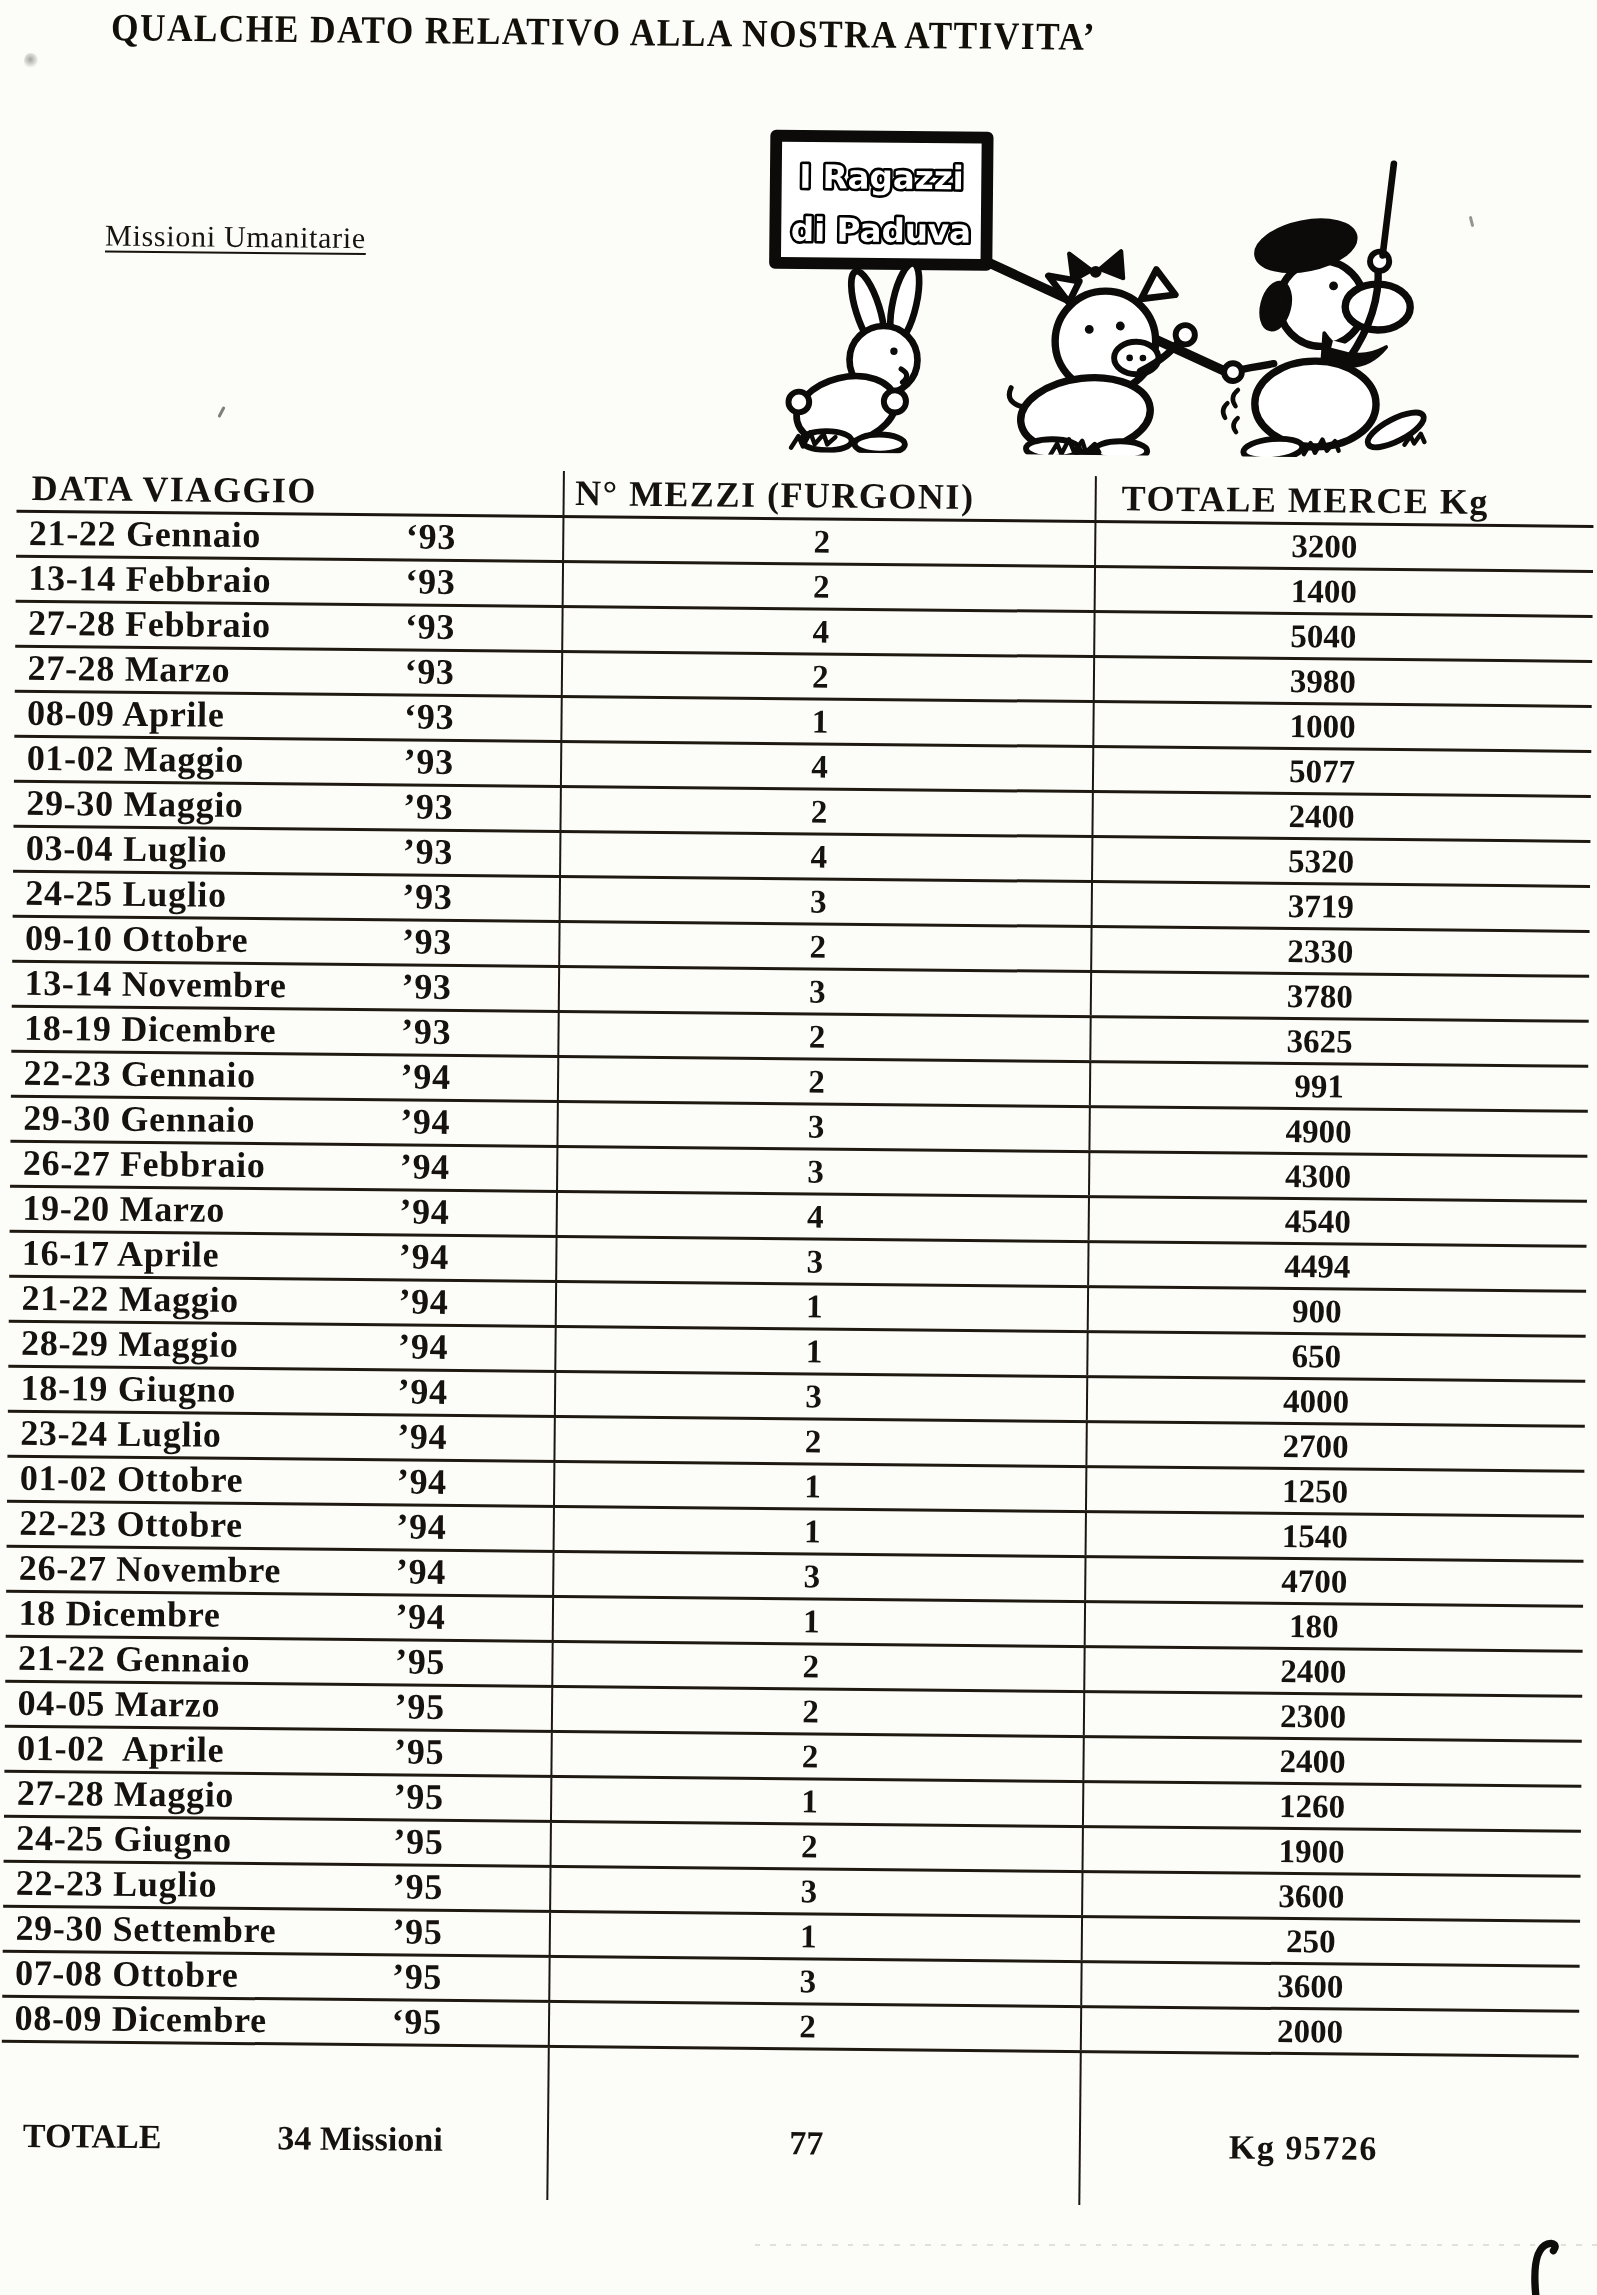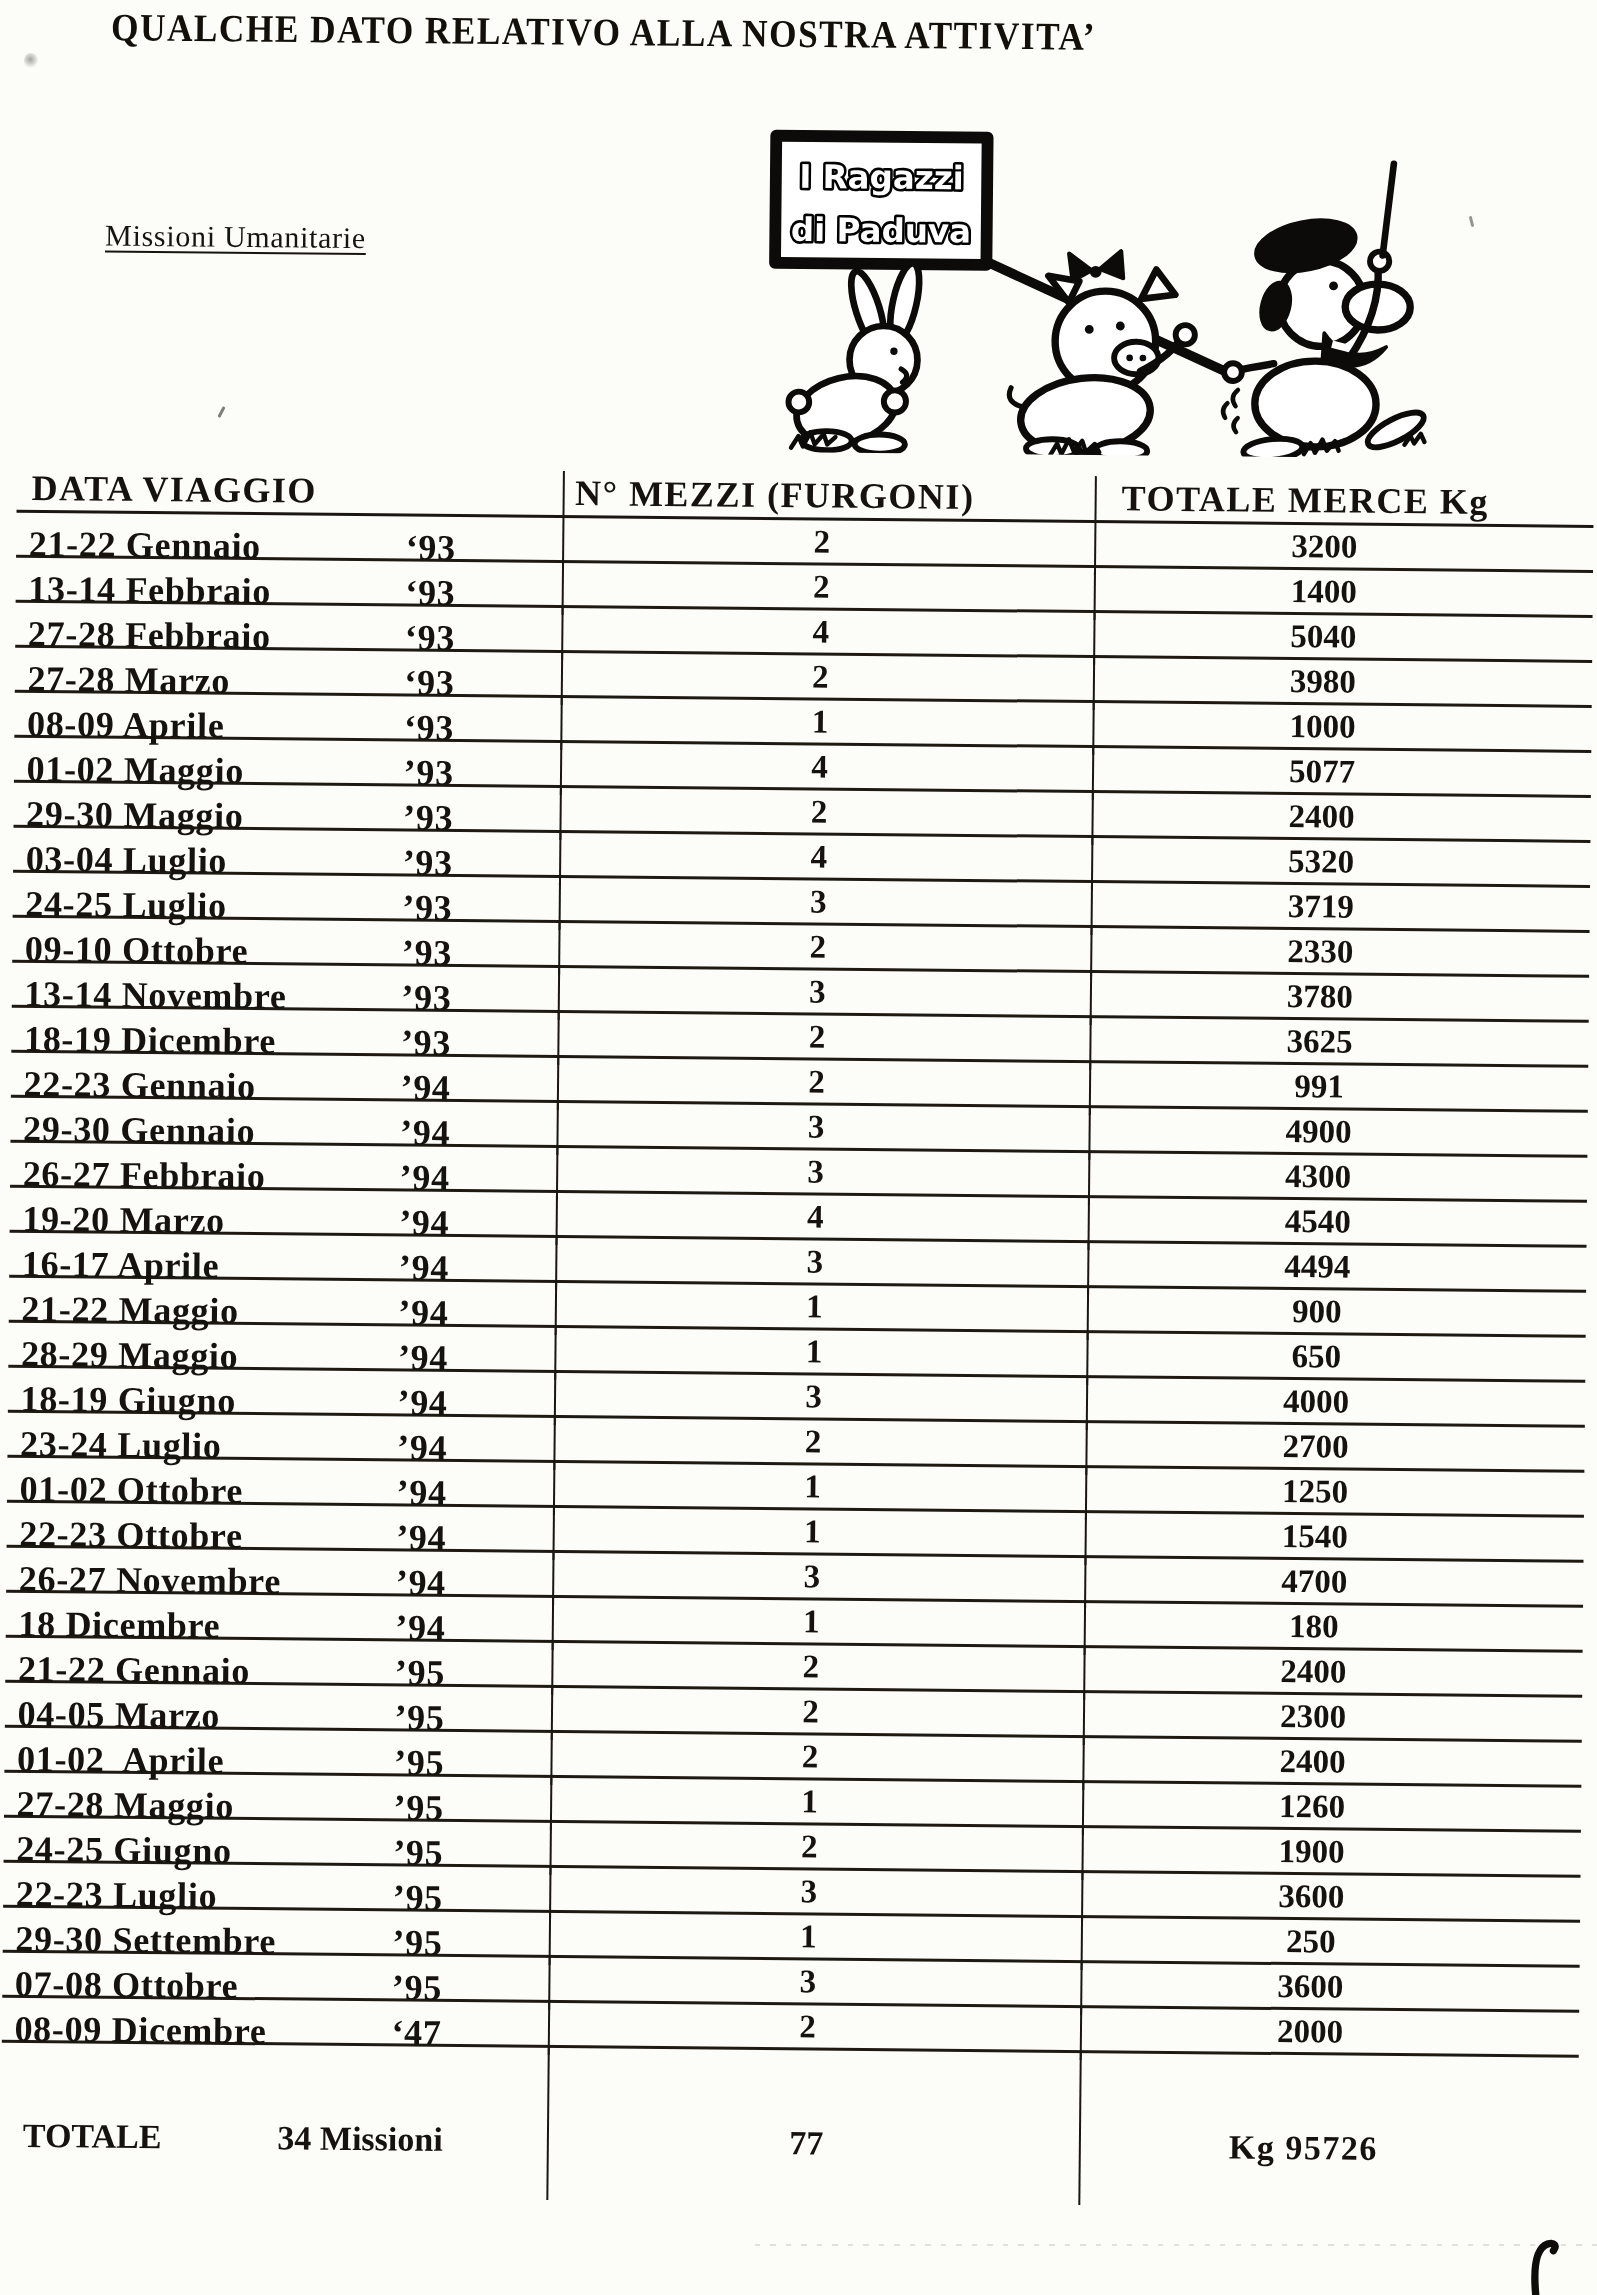--- a/index.html
+++ b/index.html
@@ -31,21 +31,21 @@
   .thead .cell{font-size:36px;font-weight:700;letter-spacing:1.5px;line-height:44px;white-space:nowrap;}
   .cell{box-sizing:border-box;overflow:visible;}
   .c2{border-left:2.2px solid #1b1710;}
   .c3{border-left:2.2px solid #1b1710;}
   .thead .c1{padding-left:15px;}
   .thead .c2{padding-left:10.4px;}
   .thead .c3{padding-left:25px;}
   .trow{height:45px;border-bottom:3px solid #1e1a12;}
   .trow .c1{padding-left:12.6px;font-size:36px;font-weight:700;letter-spacing:0.7px;line-height:41px;white-space:nowrap;}
   .d-range{display:inline-block;min-width:377px;white-space:pre;}
-  .d-year{display:inline-block;margin-top:11px;}
+  .d-year{display:inline-block;}
   .num{font-size:33px;font-weight:700;line-height:42px;text-align:center;}
   .trow .c2{padding-right:15px;}
   .trow .c3{padding-right:41px;}
   .trow-total{height:152px;}
   .trow-total .cell{padding-top:74px;font-size:34px;font-weight:700;}
   .trow-total .c1{padding-left:22px;white-space:nowrap;}
   .tot-label{display:inline-block;width:246px;}
   .trow-total .c2{padding-right:15px;text-align:center;}
   .trow-total .c3{padding-right:52px;text-align:center;letter-spacing:1.5px;}
   
@@ -372,21 +372,21 @@
   </div>
         <div class="trow">
     <div class="cell c1">
       <span class="d-range">07-08 Ottobre</span><span class="d-year">’95</span>
     </div>
     <div class="cell c2 num">3</div>
     <div class="cell c3 num">3600</div>
   </div>
         <div class="trow">
     <div class="cell c1">
-      <span class="d-range">08-09 Dicembre</span><span class="d-year">‘47</span>
+      <span class="d-range">08-09 Dicembre</span><span class="d-year">‘95</span>
     </div>
     <div class="cell c2 num">2</div>
     <div class="cell c3 num">2000</div>
   </div>
       </div>
     <div class="trow-total">
       <div class="cell c1">
         <span class="tot-label">TOTALE</span>
         <span>34  Missioni</span>
       </div>

